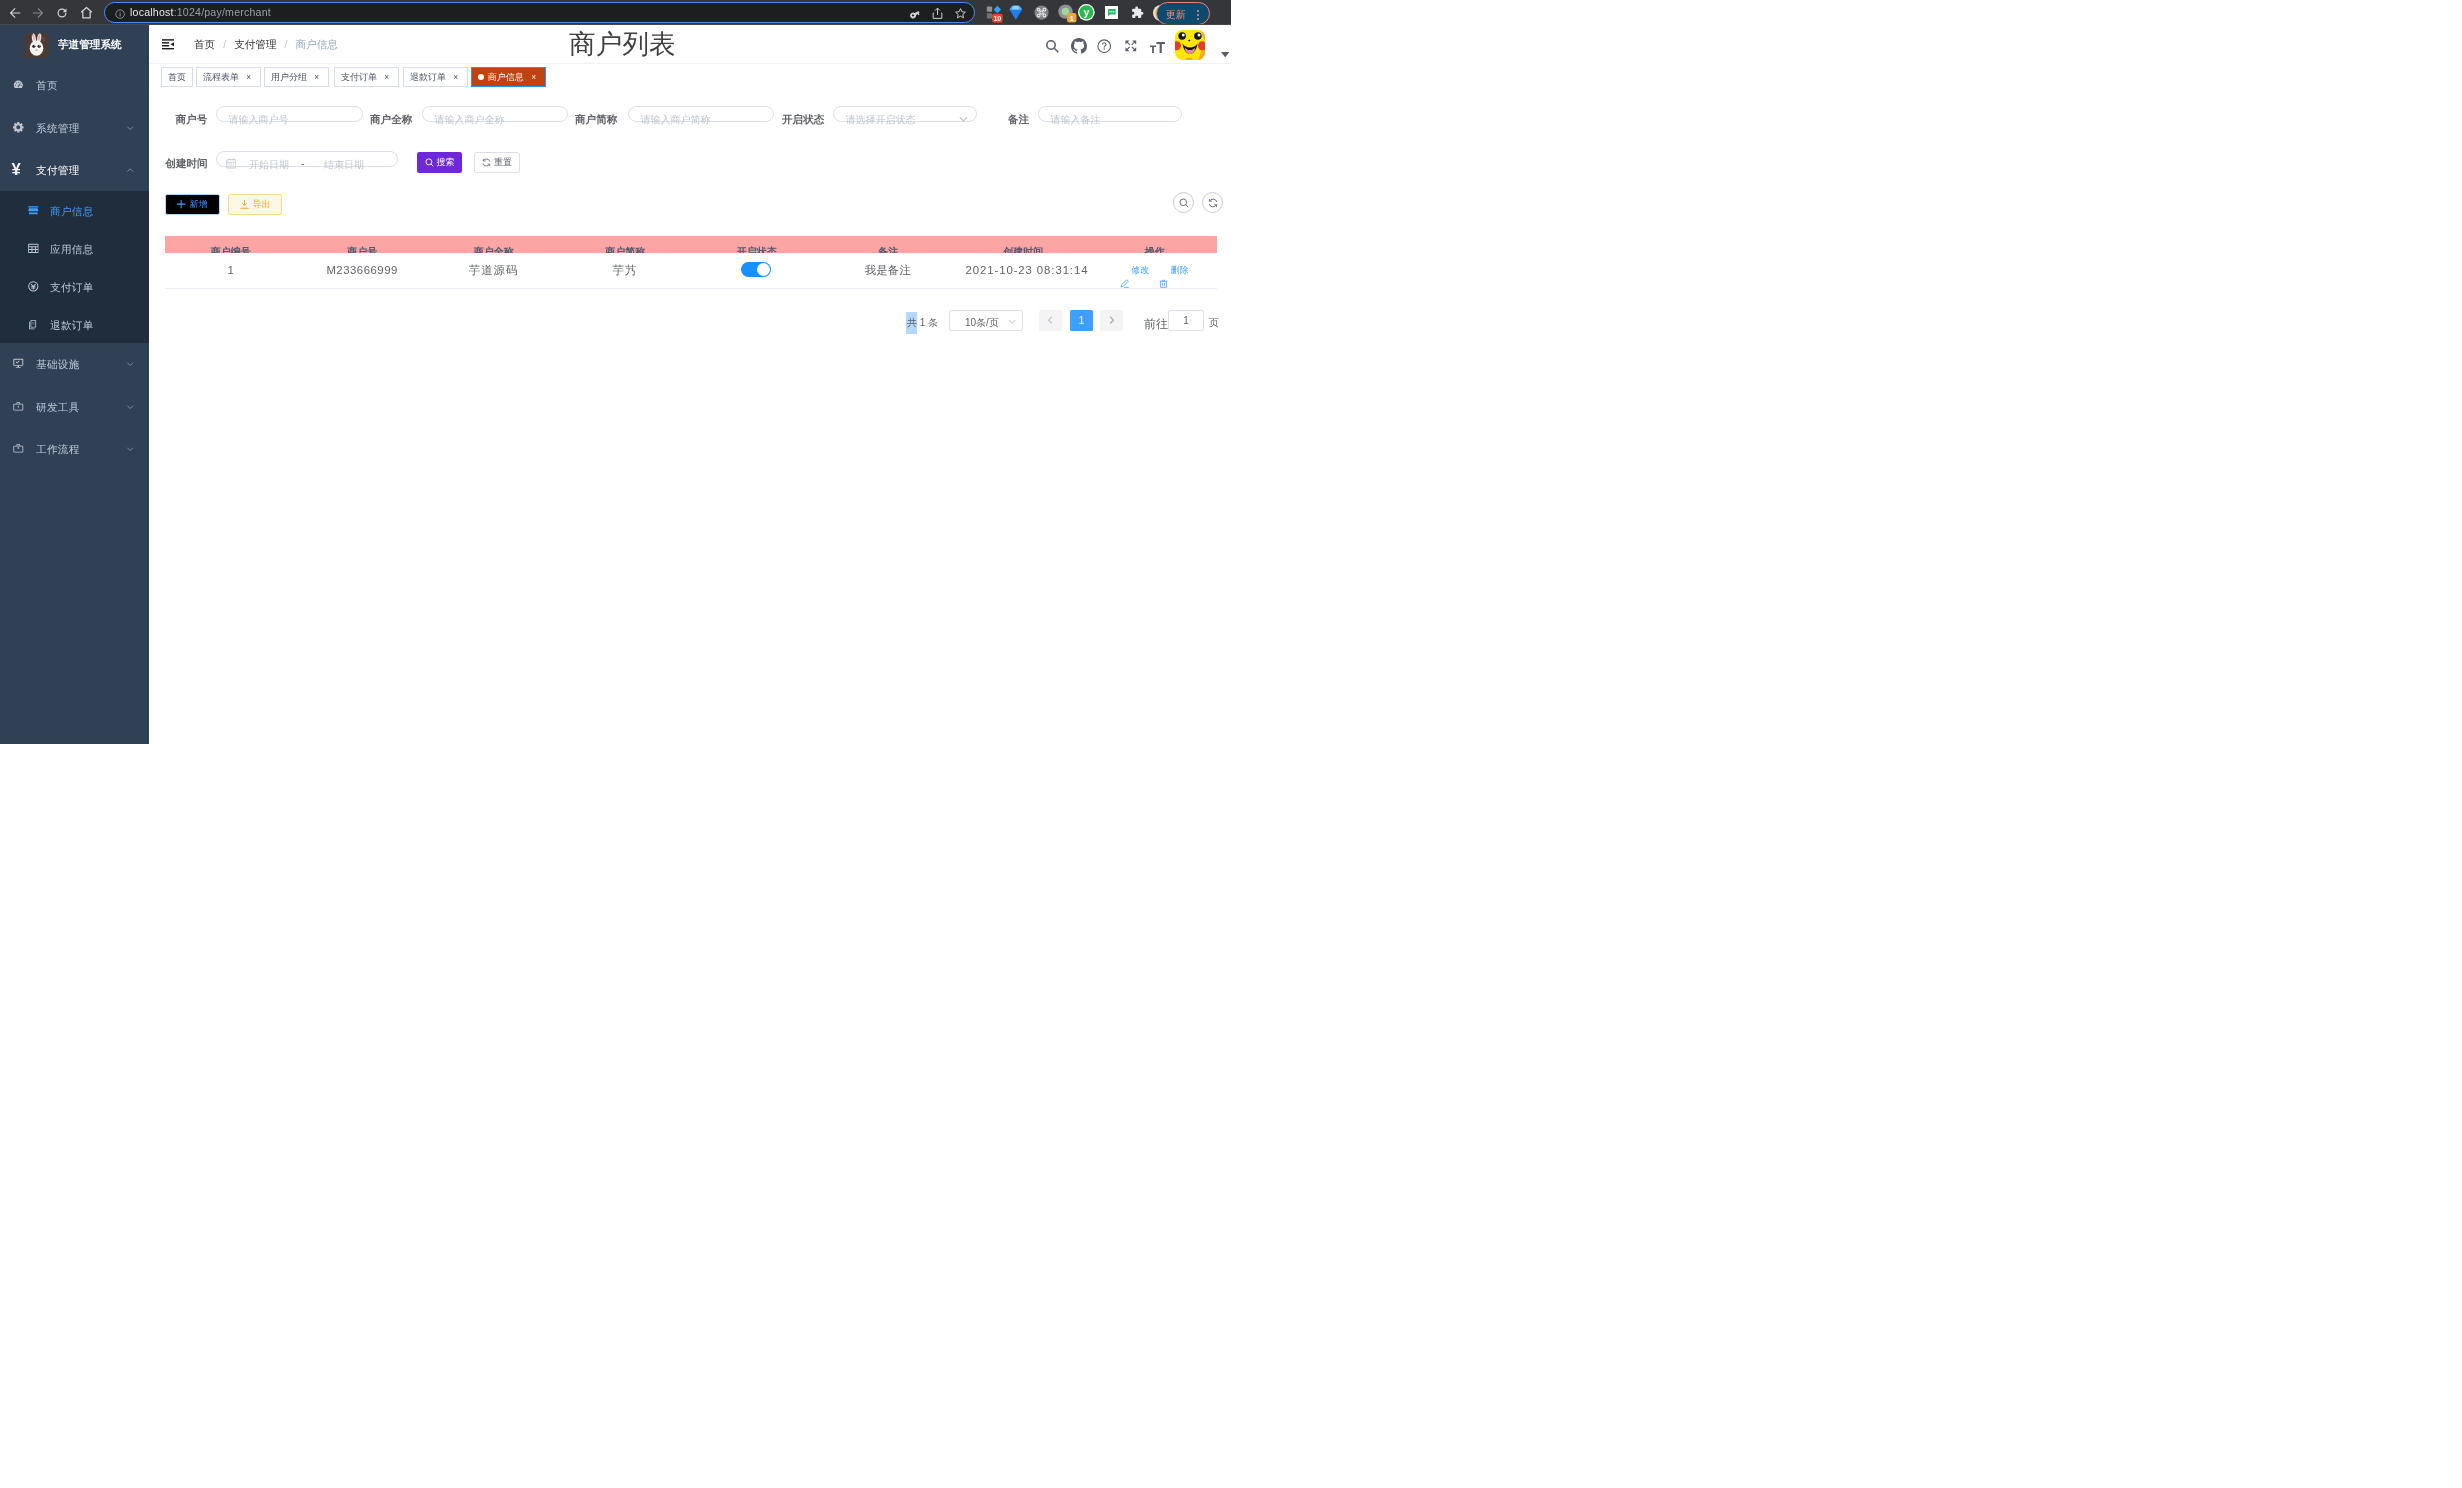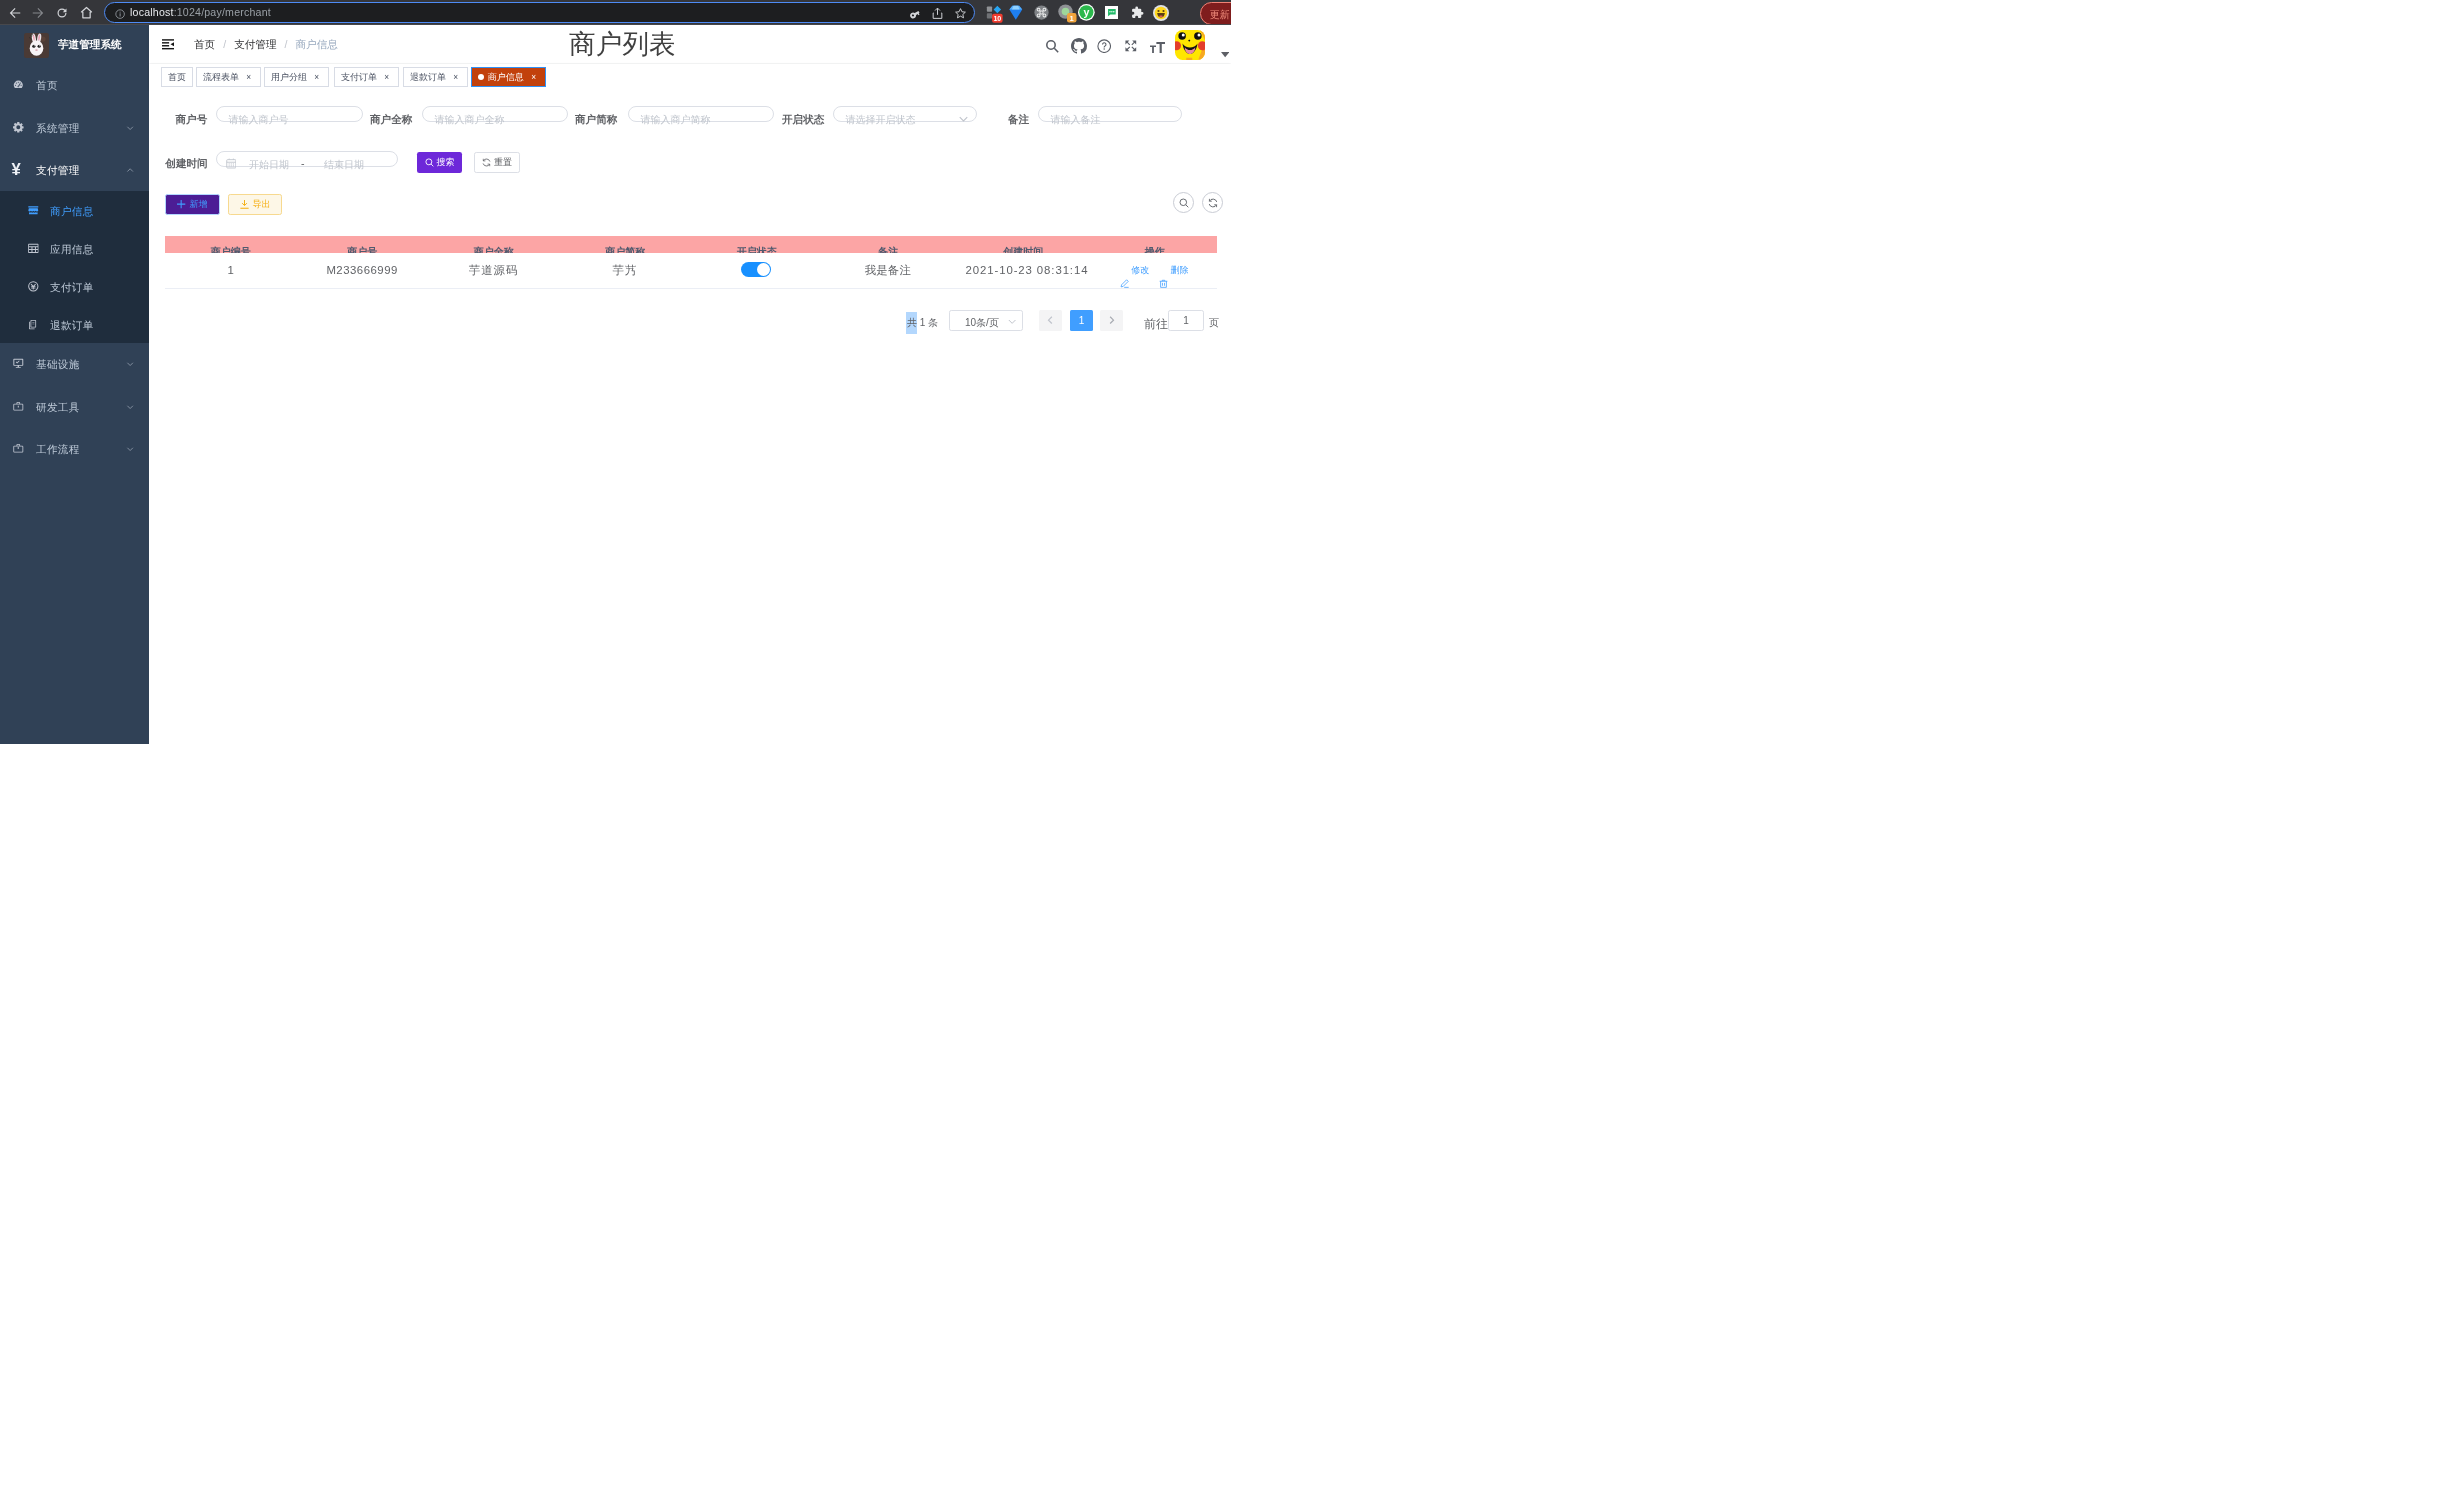--- a/index.html
+++ b/index.html
@@ -5,21 +5,21 @@
 *{box-sizing:border-box;margin:0;padding:0}
 html,body{width:1231px;height:744px;overflow:hidden}
 body{font-family:"Liberation Sans",sans-serif;position:relative;background:#fff;-webkit-font-smoothing:antialiased}
 
 #chrome{position:absolute;left:0;top:0;width:1231px;height:25.4px;background:#35363a}
 #chrome::after{content:"";position:absolute;left:0;bottom:0;height:1.5px;width:100%;background:#47484c}
 #chrome svg{position:absolute}
 #urlpill{position:absolute;left:104px;top:2.3px;width:871px;height:21px;border-radius:10.6px;background:#1d1e20;border:1.9px solid #4e8bf5;display:flex;align-items:center}
 #urltext{position:absolute;left:130px;top:6px;font-size:10.6px;color:#e8eaed;letter-spacing:0.2px;line-height:13px}
 #urltext .grey{color:#9aa0a6}
-.updpill{position:absolute;left:1200px;top:1.5px;width:54px;height:23px;border-radius:11.4px;background:#7f1d1d;border:1.1px solid #ee8275}
+.updpill{position:absolute;left:1156px;top:1.5px;width:54px;height:23px;border-radius:11.4px;background:#0c4a6e;border:1.1px solid #ee8275}
 .updpill .t{position:absolute;left:8.7px;top:5.7px;font-size:10px;color:#ef8b7a}
 .upddot{position:absolute;width:2.3px;height:2.3px;border-radius:50%;background:#ef8b7a;left:40px}
 
 #sidebar{position:absolute;left:0;top:25.4px;width:149px;height:719px;background:#304156}
 #logo{position:absolute;left:0;top:0;width:100%;height:38px}
 #logo .av{position:absolute;left:24px;top:7.2px;width:25px;height:25px;border-radius:2.3px;overflow:hidden}
 #logo .tt{position:absolute;left:58px;top:13px;font-size:10.6px;font-weight:bold;color:#fff}
 .mi{position:absolute;left:0;width:149px;height:42px}
 .mi .ic{position:absolute;left:13px;top:16px;width:10.6px;height:10.6px}
 .mi .tx{position:absolute;left:36px;top:15.5px;font-size:10.6px;color:#bfcbd9;letter-spacing:0.3px}
@@ -391,21 +391,21 @@
     <svg width="9" height="9" viewBox="0 0 14 14" style="margin-right:3px">
         <g fill="none" stroke="#606266" stroke-width="1.3">
           <path d="M12.3 5.5A5.6 5.6 0 0 0 2 4.5"></path>
           <path d="M1.7 8.5a5.6 5.6 0 0 0 10.3 1"></path>
           <path d="M2 1.2v3.3h3.3" stroke-width="1.2"></path>
           <path d="M12 12.8V9.5H8.7" stroke-width="1.2"></path>
         </g>
       </svg>重置
   </div>
 
-  <div class="btn" style="left:16px;top:105px;width:55px;background:#4c1d95;border:0.8px solid #b3d8ff;color:#409eff">
+  <div class="btn" style="left:16px;top:105px;width:55px;background:#000000;border:0.8px solid #b3d8ff;color:#409eff">
     <svg width="8.3" height="8.3" viewBox="0 0 11 11" style="margin-right:3.8px">
         <path d="M5.5 0v11M0 5.5h11" stroke="#409eff" stroke-width="1.4"></path>
       </svg>新增
   </div>
   <div class="btn" style="left:79px;top:105px;width:54px;background:#fdf7e7;border:0.8px solid #f7d98f;color:#f5af13">
     <svg width="9" height="9" viewBox="0 0 12 12" style="margin-right:3.8px">
         <path d="M6 0v7M2.8 4.2 6 7.4l3.2-3.2" fill="none" stroke="#f5af13" stroke-width="1.3"></path>
         <path d="M0.5 11h11" stroke="#f5af13" stroke-width="1.4"></path>
       </svg>导出
   </div>

